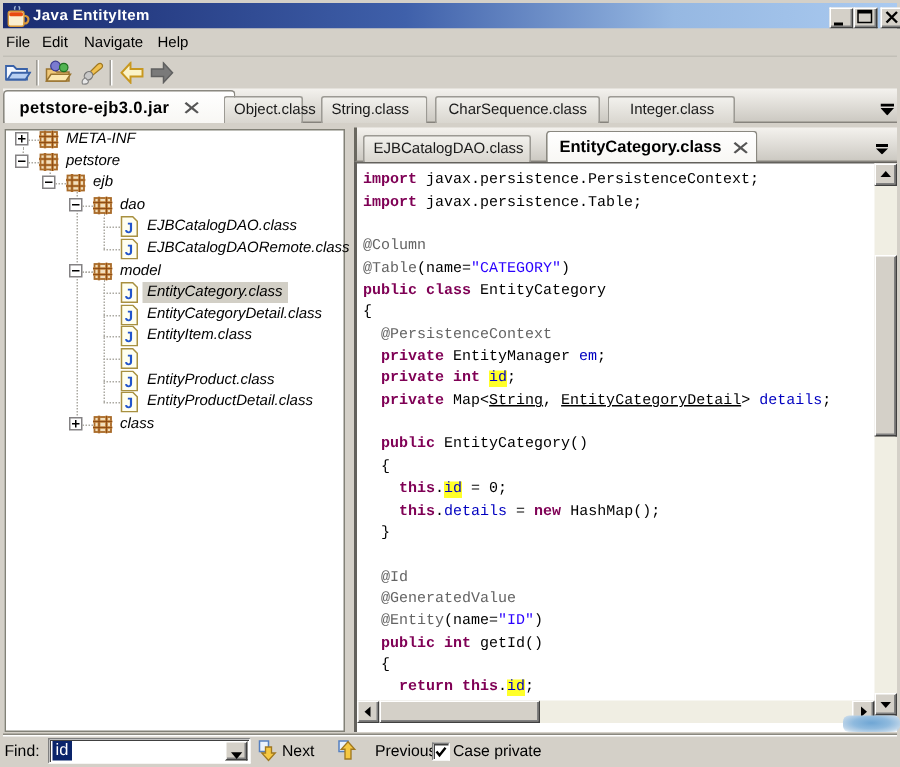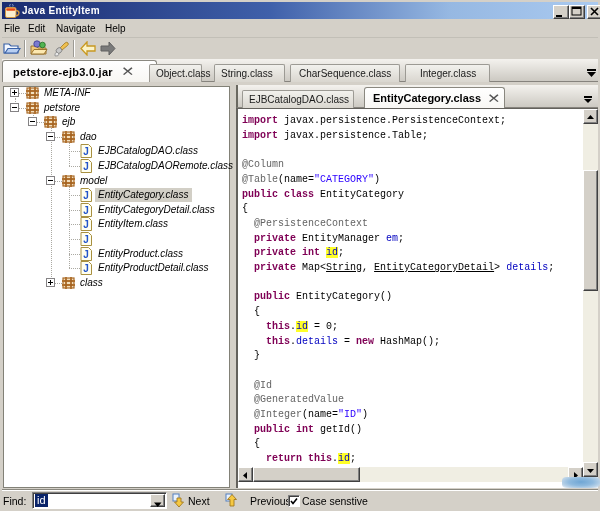--- a/index.html
+++ b/index.html
@@ -305,21 +305,21 @@
   <span class="kw">private</span> Map&lt;<span class="ln">String</span>, <span class="ln">EntityCategoryDetail</span>&gt; <span class="fl">details</span>;
 
   <span class="kw">public</span> EntityCategory()
   {
     <span class="kw">this</span>.<span class="fl hi">id</span> = 0;
     <span class="kw">this</span>.<span class="fl">details</span> = <span class="kw">new</span> HashMap();
   }
 
   <span class="an">@Id</span>
   <span class="an">@GeneratedValue</span>
-  <span class="an">@Integer</span>(name=<span class="st">"ID"</span>)
+  <span class="an">@Entity</span>(name=<span class="st">"ID"</span>)
   <span class="kw">public int</span> getId()
   {
     <span class="kw">return this</span>.<span class="fl hi">id</span>;</div>
 </div>
 
 <div class="strack abs" style="left:583px;top:109px;width:15px;height:368px;"></div>
 <div class="sbtn abs" style="left:583px;top:109px;width:15px;height:15px;"><svg width="13" height="13">
       <path d="M6.5 4 L10 8 L3 8 Z" fill="#000"></path>
     </svg></div>
 <div class="sthumb abs" style="left:583px;top:170px;width:15px;height:121px;"></div>
@@ -356,14 +356,14 @@
   <svg class="abs" style="left:223px;top:2px" width="14" height="15" viewBox="0 0 14 15">
     <rect x="1" y="1" width="6" height="7" fill="#EAF2FC" stroke="#5580C0" stroke-width="1"></rect>
     <path d="M7 1.5 L11.5 6.5 L9 6.5 L9 13 L5 13 L5 6.5 L2.5 6.5 Z" fill="#F5C842" stroke="#A07820" stroke-width="0.9"></path>
   </svg>
   <span class="arrbtn-txt abs" style="left:248px">Previous</span>
   <div class="abs" style="left:286px;top:4px;width:12px;height:12px;background:#fff;border-top:1px solid #808080;border-left:1px solid #808080;border-bottom:1px solid #fff;border-right:1px solid #fff;box-shadow:inset 1px 1px 0 #404040;">
     <svg width="10" height="10" style="position:absolute;left:0px;top:0px">
         <path d="M2 5 L4 7.5 L8 2.5" stroke="#000" stroke-width="1.6" fill="none"></path>
       </svg>
   </div>
-  <span class="arrbtn-txt abs" style="left:300px">Case senstive</span>
+  <span class="arrbtn-txt abs" style="left:300px">Case private</span>
 </div>
 
 </body></html>

